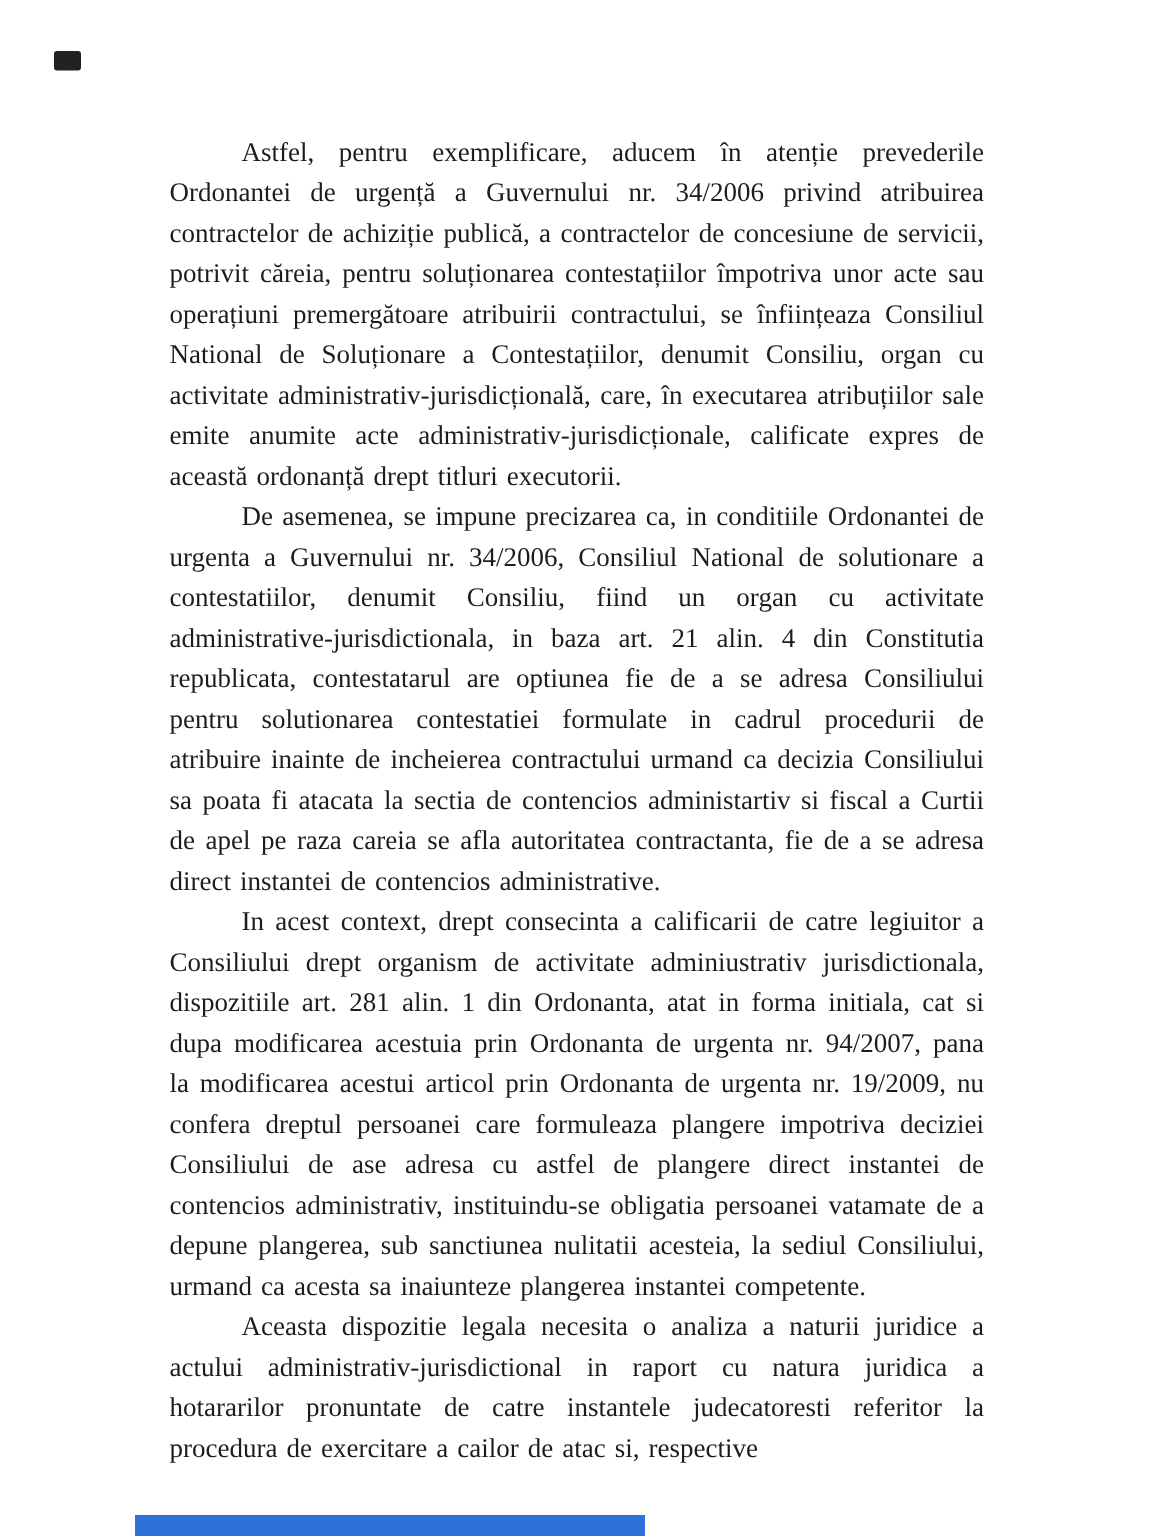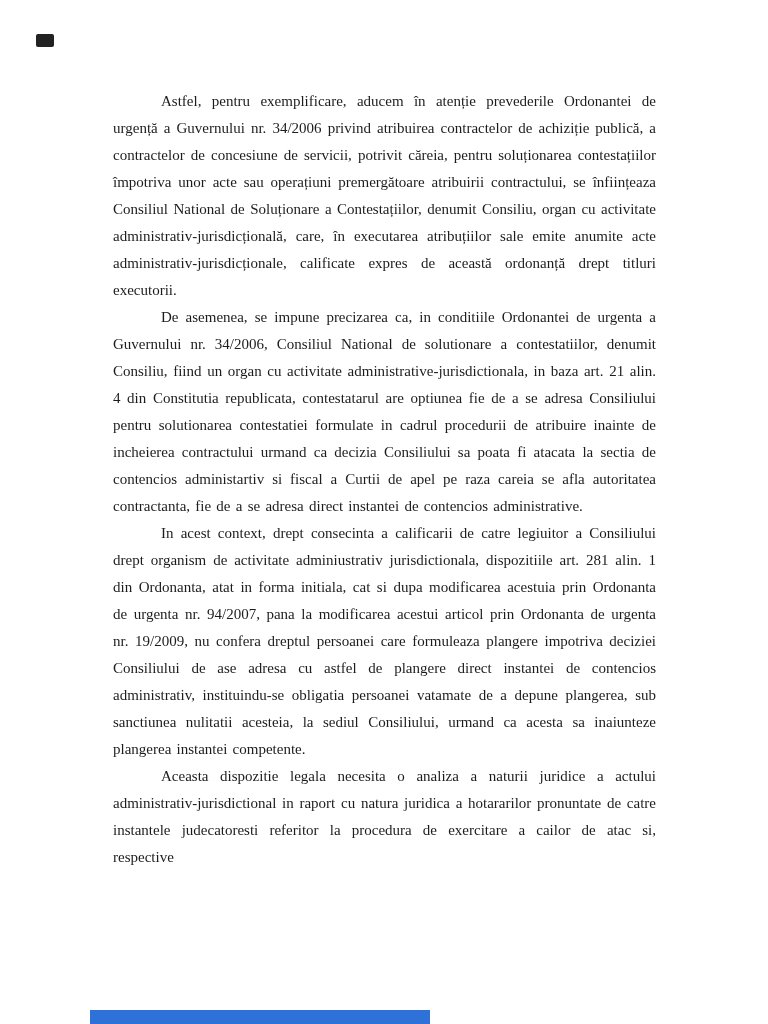--- a/index.html
+++ b/index.html
@@ -38,21 +38,21 @@
     font-size: 15.5px;
     line-height: 28px;
     letter-spacing: 0.4px;
     margin: 0 0 44px 0;
   }
   .doc-title .title-line {
     display: block;
   }
   .body-text p {
     margin: 0;
-    font-size: 15px;
+    font-size: 18px;
     line-height: 27px;
     text-align: justify;
     text-indent: 48px;
     word-spacing: 1.5px;
   }
   .footer-banner {
     position: absolute;
     left: 90px;
     bottom: 0;
     width: 340px;

